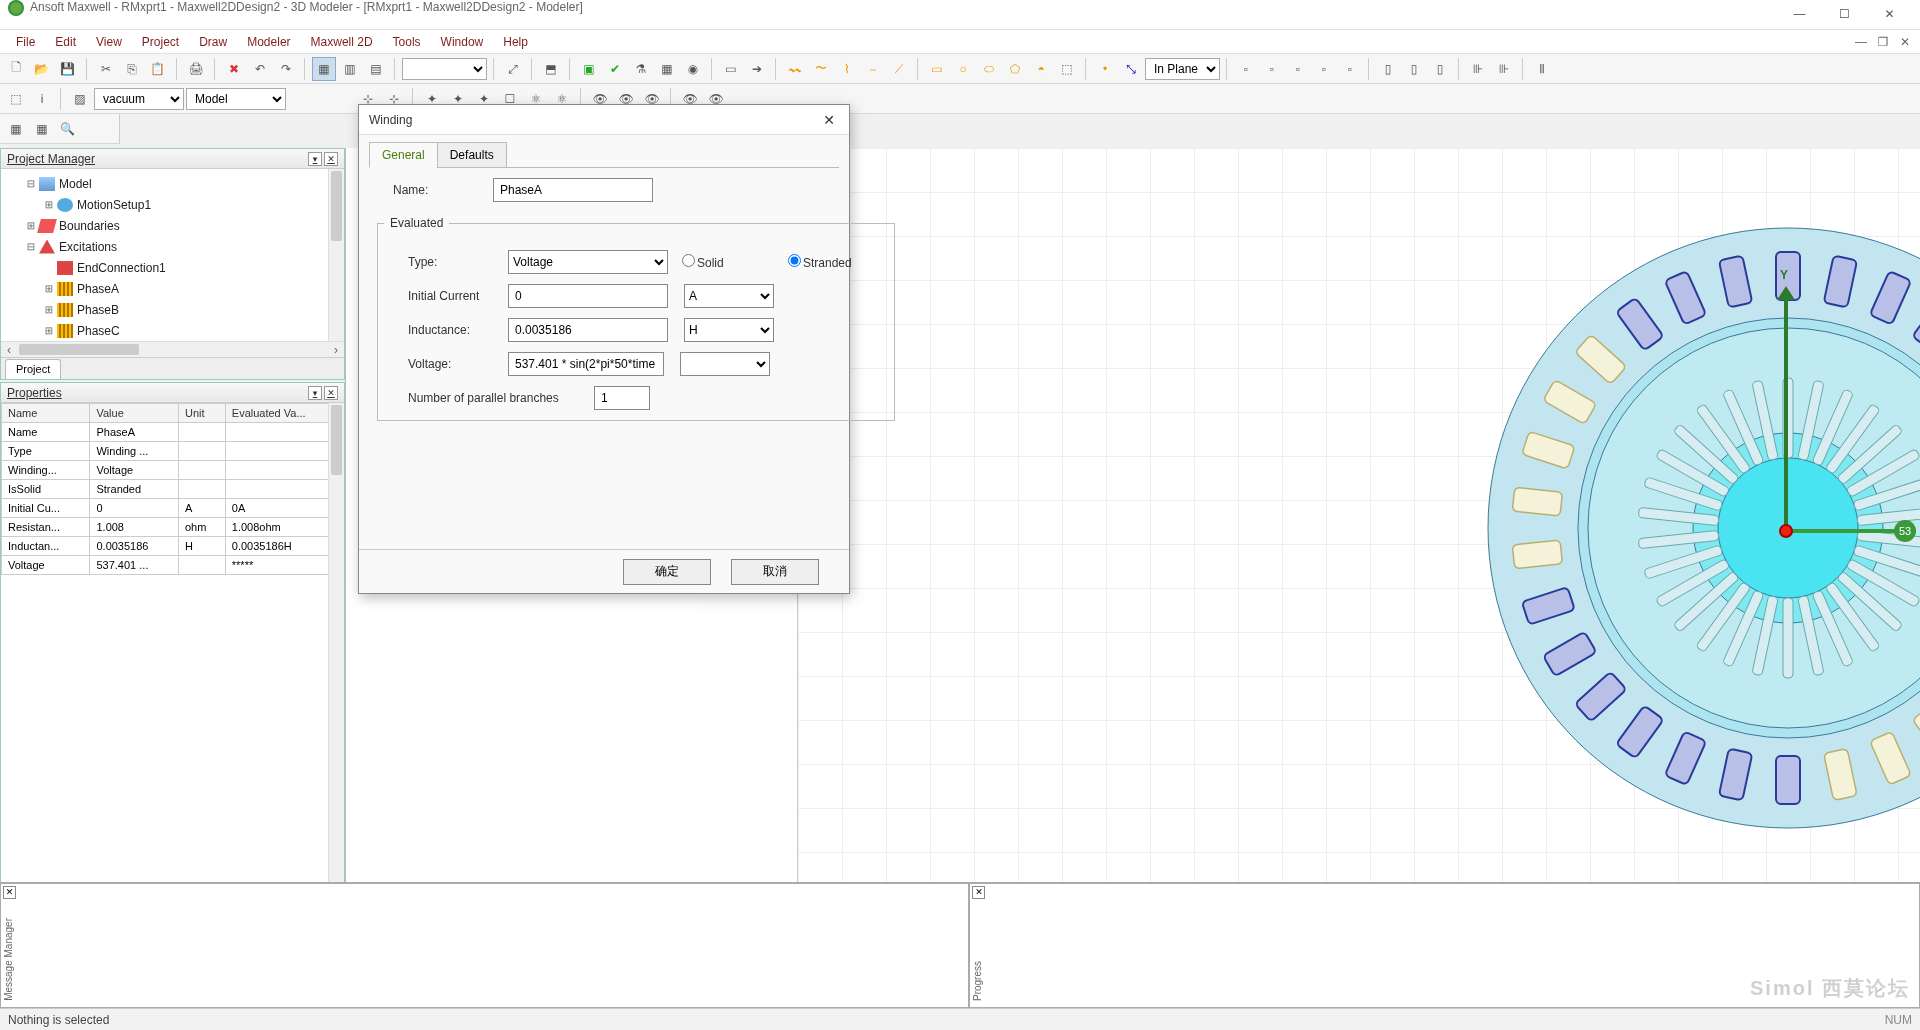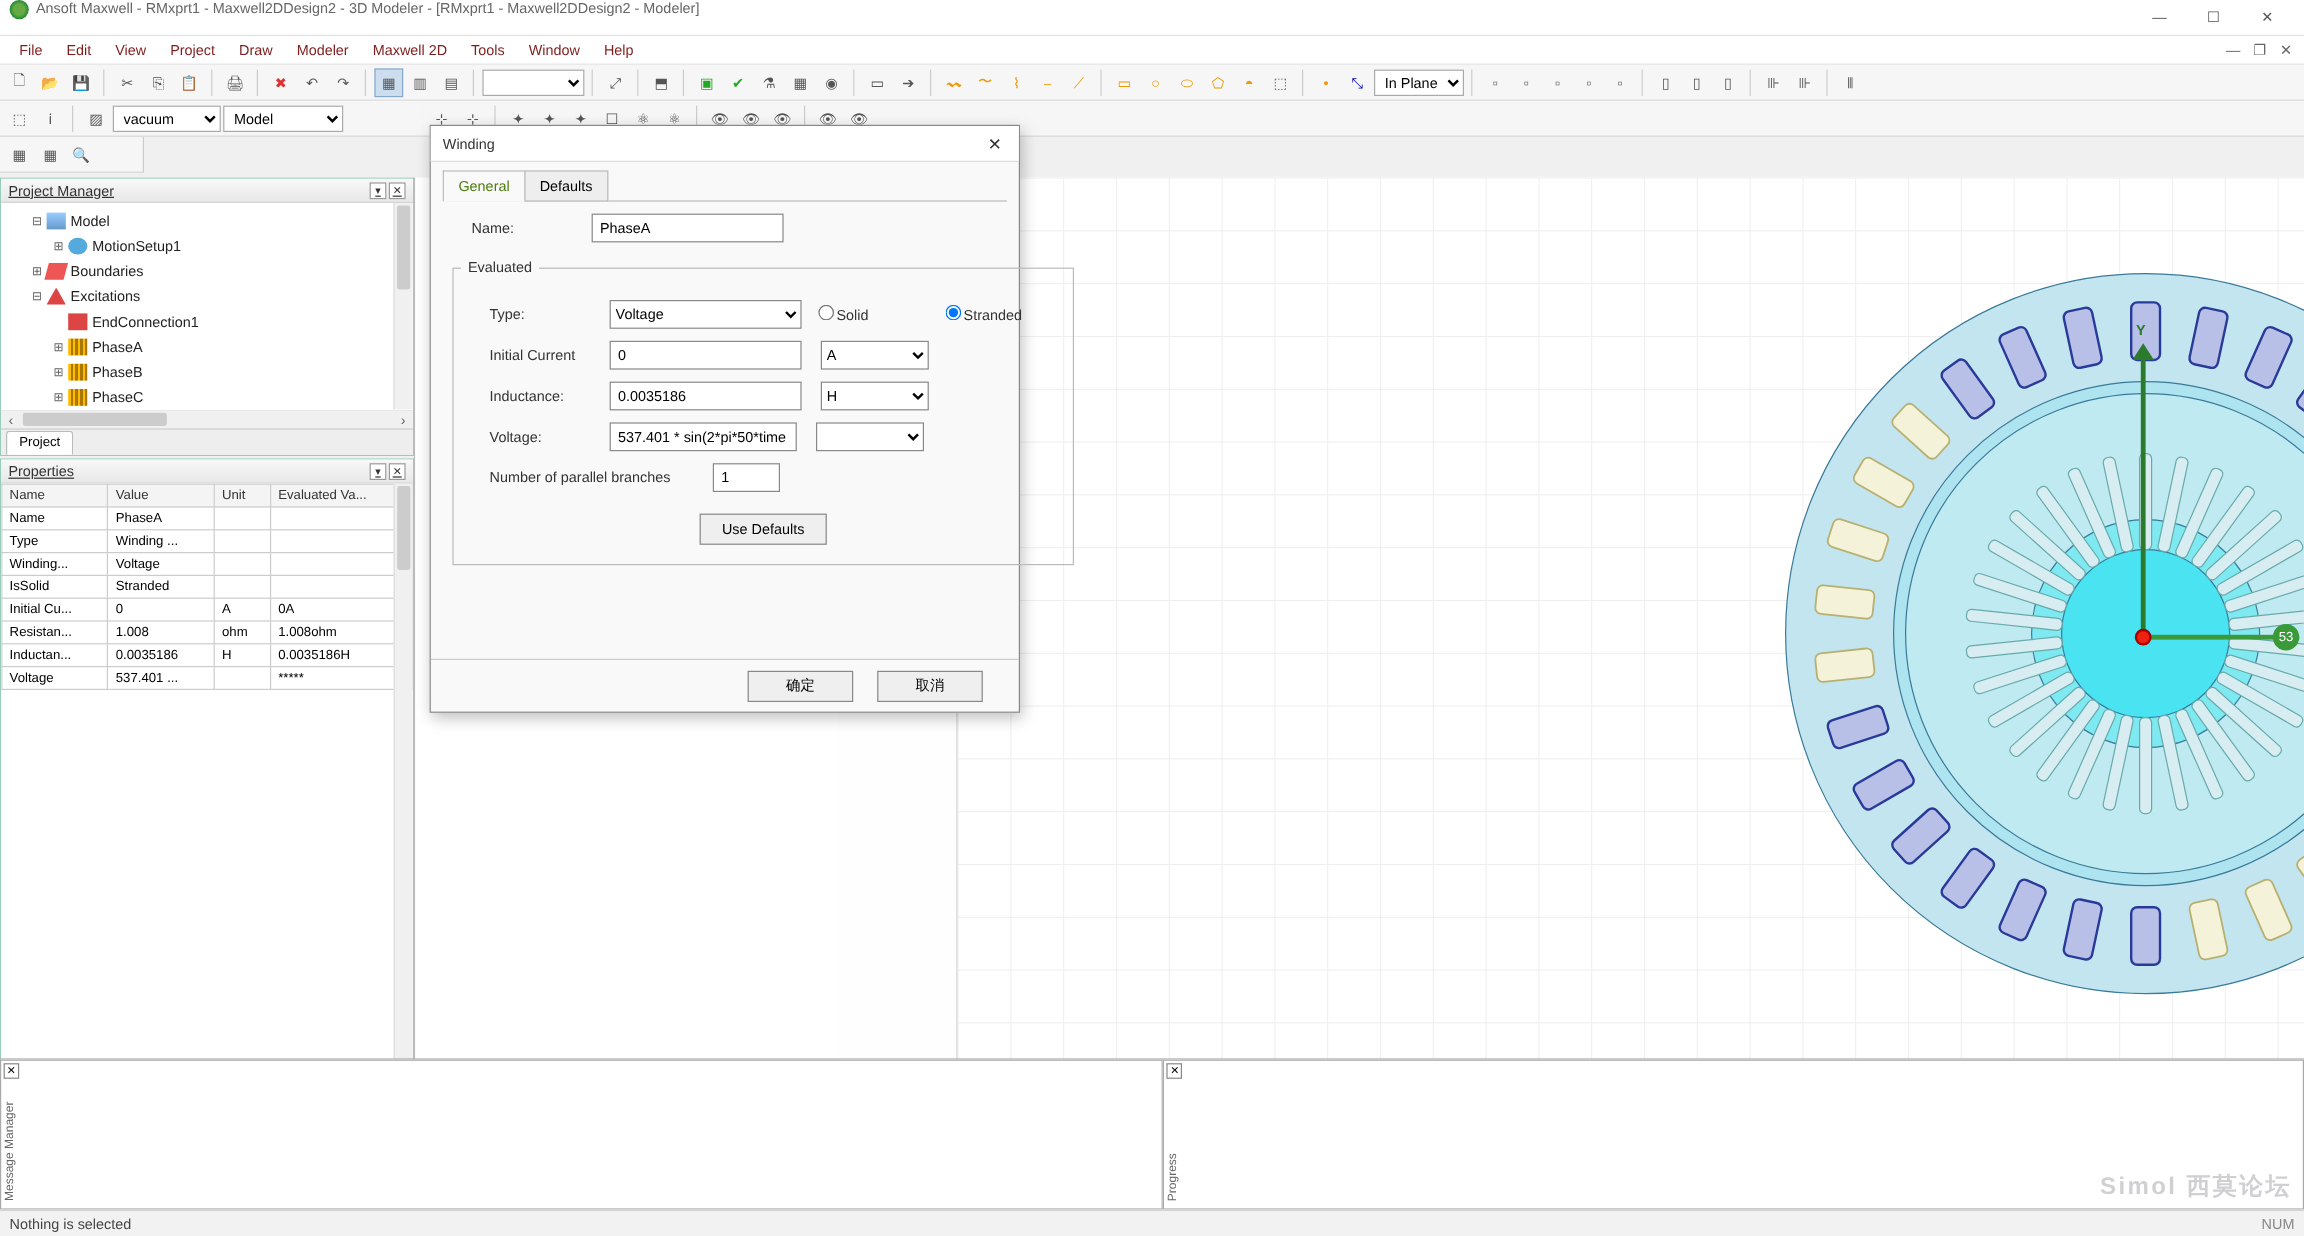--- a/index.html
+++ b/index.html
@@ -564,23 +564,20 @@
         <label>Voltage:</label>
         <input type="text" style="width: 156px;" value="537.401 * sin(2*pi*50*time">
         <select style="width:90px;margin-left:16px"><option></option></select>
       </div>
 
       <div class="formrow">
         <label style="width:186px">Number of parallel branches</label>
         <input type="text" style="width: 56px;" value="1">
       </div>
 
-      <div style="text-align:center;margin:18px 0 6px 0;">
-        <button class="dlg-btn">Use Defaults</button>
-      </div>
     </fieldset>
   </div>
   <div class="dialog-footer">
     <button class="dlg-btn" style="width:88px">确定</button>
     <button class="dlg-btn" style="width:88px">取消</button>
   </div>
 </div>
 
 <div class="bottompanels">
   <div class="msgpanel" style="flex:1.02">

